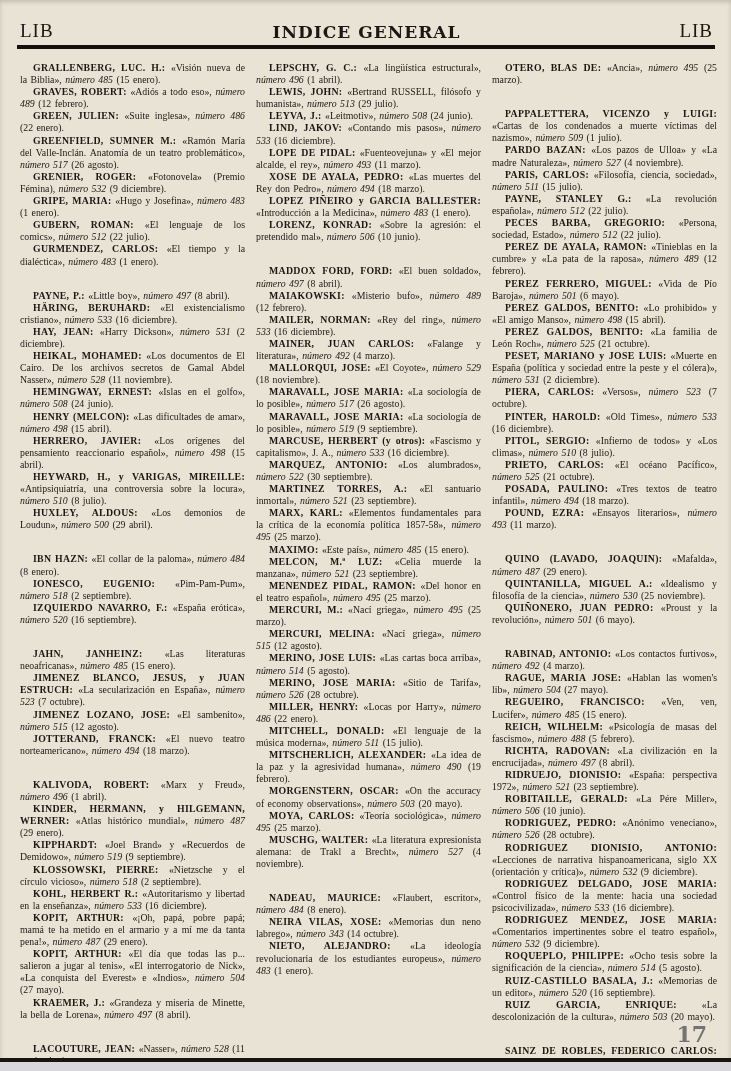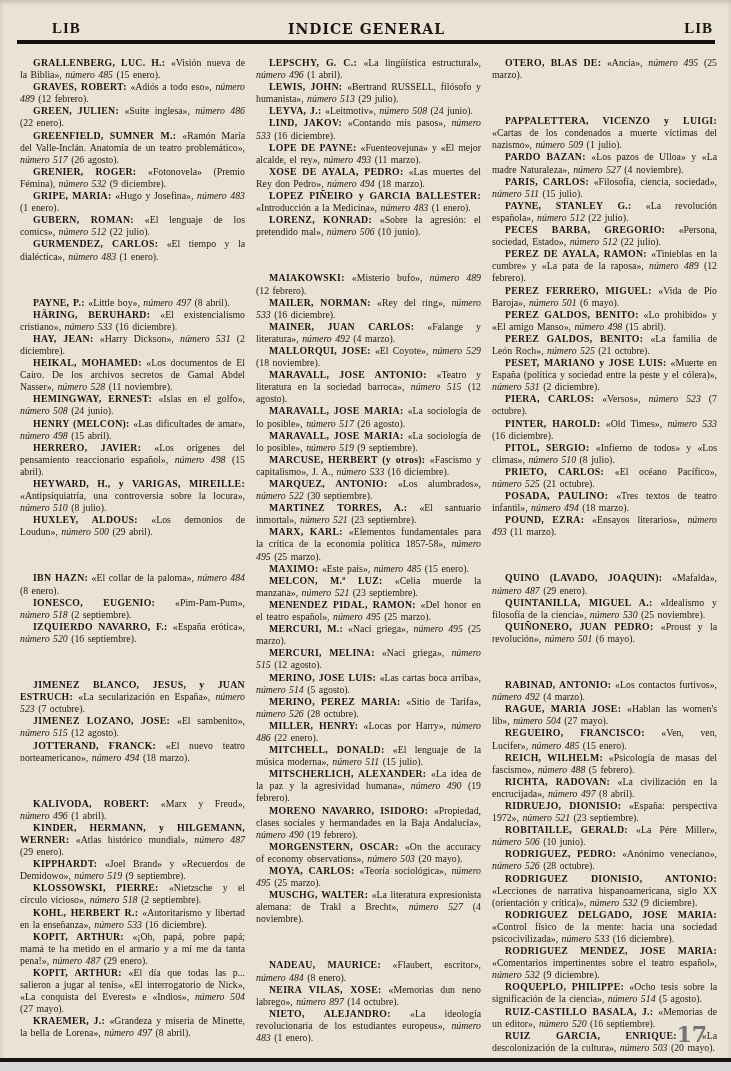--- a/index.html
+++ b/index.html
@@ -10,36 +10,36 @@
     overflow:hidden;
     font-family:"Liberation Serif", serif;
     color:#1b1813;
     box-shadow: inset 0 2px 4px rgba(80,70,60,.25);
   }
   .header {
     display:flex; justify-content:space-between; align-items:flex-end;
     padding:20px 18px 0 20px;
   }
   .header .lib {
-    font-size:15px; letter-spacing:1px; font-weight:700;margin-left:32px;
+    font-size:19px; letter-spacing:1px; font-weight:400;
   }
   .header .title {
     font-family:"DejaVu Serif","Liberation Serif",serif;
-    font-weight:bold; font-size:14px; letter-spacing:1px;
+    font-weight:bold; font-size:17px; letter-spacing:1px;
   }
   .rule {
     height:4px; background:#14110c; margin:3px 16px 0 17px;
   }
   .content {
     display:flex; gap:11px;
     padding:13px 14px 0 20px;
   }
   .col { width:225px; }
   .group { margin:0; }
-  .group + .group { margin-top:34px; }
+  .group + .group { margin-top:22px; }
   p.entry {
     margin:0;
     font-size:9.8px;
     line-height:12.1px;
     text-align:justify;
     text-indent:13px;
     word-spacing:1px;
   }
   p.entry b { font-weight:bold; letter-spacing:.3px; }
   p.entry i { font-style:italic; }
@@ -94,20 +94,21 @@
           <p class="entry"><b>HERRERO, JAVIER:</b> «Los orígenes del pensamiento reaccionario español», <i>número 498</i> (15 abril).</p>
           <p class="entry"><b>HEYWARD, H., y VARIGAS, MIREILLE:</b> «Antipsiquiatría, una controversia sobre la locura», <i>número 510</i> (8 julio).</p>
           <p class="entry"><b>HUXLEY, ALDOUS:</b> «Los demonios de Loudun», <i>número 500</i> (29 abril).</p>
         </div>
         <div class="group">
           <p class="entry"><b>IBN HAZN:</b> «El collar de la paloma», <i>número 484</i> (8 enero).</p>
           <p class="entry"><b>IONESCO, EUGENIO:</b> «Pim-Pam-Pum», <i>número 518</i> (2 septiembre).</p>
           <p class="entry"><b>IZQUIERDO NAVARRO, F.:</b> «España erótica», <i>número 520</i> (16 septiembre).</p>
         </div>
         <div class="group">
+          <p class="entry"><b>JAHN, JANHEINZ:</b> «Las literaturas neoafricanas», <i>número 485</i> (15 enero).</p>
           <p class="entry"><b>JIMENEZ BLANCO, JESUS, y JUAN ESTRUCH:</b> «La secularización en España», <i>número 523</i> (7 octubre).</p>
           <p class="entry"><b>JIMENEZ LOZANO, JOSE:</b> «El sambenito», <i>número 515</i> (12 agosto).</p>
           <p class="entry"><b>JOTTERAND, FRANCK:</b> «El nuevo teatro norteamericano», <i>número 494</i> (18 marzo).</p>
         </div>
         <div class="group">
           <p class="entry"><b>KALIVODA, ROBERT:</b> «Marx y Freud», <i>número 496</i> (1 abril).</p>
           <p class="entry"><b>KINDER, HERMANN, y HILGEMANN, WERNER:</b> «Atlas histórico mundial», <i>número 487</i> (29 enero).</p>
           <p class="entry"><b>KIPPHARDT:</b> «Joel Brand» y «Recuerdos de Demidowo», <i>número 519</i> (9 septiembre).</p>
           <p class="entry"><b>KLOSSOWSKI, PIERRE:</b> «Nietzsche y el círculo vicioso», <i>número 518</i> (2 septiembre).</p>
           <p class="entry"><b>KOHL, HERBERT R.:</b> «Autoritarismo y libertad en la enseñanza», <i>número 533</i> (16 diciembre).</p>
@@ -119,55 +120,54 @@
           <p class="entry"><b>LACOUTURE, JEAN:</b> «Nasser», <i>número 528</i> (11 noviembre).</p>
           <p class="entry"><b>LAMOUR, CATHERINE:</b> «Allende: la nueva sociedad chilena»,  (28 octubre).</p>
         </div>
       </div>
     <div class="col">
         <div class="group">
           <p class="entry"><b>LEPSCHY, G. C.:</b> «La lingüística estructural», <i>número 496</i> (1 abril).</p>
           <p class="entry"><b>LEWIS, JOHN:</b> «Bertrand RUSSELL, filósofo y humanista», <i>número 513</i> (29 julio).</p>
           <p class="entry"><b>LEYVA, J.:</b> «Leitmotiv», <i>número 508</i> (24 junio).</p>
           <p class="entry"><b>LIND, JAKOV:</b> «Contando mis pasos», <i>número 533</i> (16 diciembre).</p>
-          <p class="entry"><b>LOPE DE PAYNE:</b> «Fuenteovejuna» y «El mejor alcalde, el rey», <i>número 493</i> (11 marzo).</p>
+          <p class="entry"><b>LOPE DE PIDAL:</b> «Fuenteovejuna» y «El mejor alcalde, el rey», <i>número 493</i> (11 marzo).</p>
           <p class="entry"><b>XOSE DE AYALA, PEDRO:</b> «Las muertes del Rey don Pedro», <i>número 494</i> (18 marzo).</p>
           <p class="entry"><b>LOPEZ PIÑEIRO y GARCIA BALLESTER:</b> «Introducción a la Medicina», <i>número 483</i> (1 enero).</p>
           <p class="entry"><b>LORENZ, KONRAD:</b> «Sobre la agresión: el pretendido mal», <i>número 506</i> (10 junio).</p>
         </div>
         <div class="group">
+          <p class="entry"><b>MADDOX FORD, FORD:</b> «El buen soldado», <i>número 497</i> (8 abril).</p>
           <p class="entry"><b>MAIAKOWSKI:</b> «Misterio bufo», <i>número 489</i> (12 febrero).</p>
           <p class="entry"><b>MAILER, NORMAN:</b> «Rey del ring», <i>número 533</i> (16 diciembre).</p>
           <p class="entry"><b>MAINER, JUAN CARLOS:</b> «Falange y literatura», <i>número 492</i> (4 marzo).</p>
           <p class="entry"><b>MALLORQUI, JOSE:</b> «El Coyote», <i>número 529</i> (18 noviembre).</p>
-          <p class="entry"><b>MARAVALL, JOSE ANTONIO:</b> «Teatro y literatura en la sociedad barroca», <i>número 515</i> (12 agosto).</p>
           <p class="entry"><b>MARAVALL, JOSE MARIA:</b> «La sociología de lo posible», <i>número 517</i> (26 agosto).</p>
           <p class="entry"><b>MARAVALL, JOSE MARIA:</b> «La sociología de lo posible», <i>número 519</i> (9 septiembre).</p>
           <p class="entry"><b>MARCUSE, HERBERT (y otros):</b> «Fascismo y capitalismo», J. A., <i>número 533</i> (16 diciembre).</p>
           <p class="entry"><b>MARQUEZ, ANTONIO:</b> «Los alumbrados», <i>número 522</i> (30 septiembre).</p>
           <p class="entry"><b>MARTINEZ TORRES, A.:</b> «El santuario inmortal», <i>número 521</i> (23 septiembre).</p>
           <p class="entry"><b>MARX, KARL:</b> «Elementos fundamentales para la crítica de la economía política 1857-58», <i>número 495</i> (25 marzo).</p>
           <p class="entry"><b>MAXIMO:</b> «Este país», <i>número 485</i> (15 enero).</p>
           <p class="entry"><b>MELCON, M.ª LUZ:</b> «Celia muerde la manzana», <i>número 521</i> (23 septiembre).</p>
           <p class="entry"><b>MENENDEZ PIDAL, RAMON:</b> «Del honor en el teatro español», <i>número 495</i> (25 marzo).</p>
           <p class="entry"><b>MERCURI, M.:</b> «Nací griega», <i>número 495</i> (25 marzo).</p>
           <p class="entry"><b>MERCURI, MELINA:</b> «Nací griega», <i>número 515</i> (12 agosto).</p>
           <p class="entry"><b>MERINO, JOSE LUIS:</b> «Las cartas boca arriba», <i>número 514</i> (5 agosto).</p>
-          <p class="entry"><b>MERINO, PEREZ MARIA:</b> «Sitio de Tarifa», <i>número 526</i> (28 octubre).</p>
+          <p class="entry"><b>MERINO, JOSE MARIA:</b> «Sitio de Tarifa», <i>número 526</i> (28 octubre).</p>
           <p class="entry"><b>MILLER, HENRY:</b> «Locas por Harry», <i>número 486</i> (22 enero).</p>
           <p class="entry"><b>MITCHELL, DONALD:</b> «El lenguaje de la música moderna», <i>número 511</i> (15 julio).</p>
           <p class="entry"><b>MITSCHERLICH, ALEXANDER:</b> «La idea de la paz y la agresividad humana», <i>número 490</i> (19 febrero).</p>
-          <p class="entry"><b>MORENO NAVARRO, ISIDORO:</b> «Propiedad, clases sociales y hermandades en la Baja Andalucía», <i>número 490</i> (19 febrero).</p>
           <p class="entry"><b>MORGENSTERN, OSCAR:</b> «On the accuracy of economy observations», <i>número 503</i> (20 mayo).</p>
           <p class="entry"><b>MOYA, CARLOS:</b> «Teoría sociológica», <i>número 495</i> (25 marzo).</p>
           <p class="entry"><b>MUSCHG, WALTER:</b> «La literatura expresionista alemana: de Trakl a Brecht», <i>número 527</i> (4 noviembre).</p>
         </div>
         <div class="group">
           <p class="entry"><b>NADEAU, MAURICE:</b> «Flaubert, escritor», <i>número 484</i> (8 enero).</p>
-          <p class="entry"><b>NEIRA VILAS, XOSE:</b> «Memorias dun neno labrego», <i>número 897</i> (14 octubre).</p>
+          <p class="entry"><b>NEIRA VILAS, XOSE:</b> «Memorias dun neno labrego», <i>número 343</i> (14 octubre).</p>
           <p class="entry"><b>NIETO, ALEJANDRO:</b> «La ideología revolucionaria de los estudiantes europeus», <i>número 483</i> (1 enero).</p>
         </div>
       </div>
     <div class="col">
         <div class="group">
           <p class="entry"><b>OTERO, BLAS DE:</b> «Ancia», <i>número 495</i> (25 marzo).</p>
         </div>
         <div class="group">
           <p class="entry"><b>PAPPALETTERA, VICENZO y LUIGI:</b> «Cartas de los condenados a muerte víctimas del nazismo», <i>número 509</i> (1 julio).</p>
           <p class="entry"><b>PARDO BAZAN:</b> «Los pazos de Ulloa» y «La madre Naturaleza», <i>número 527</i> (4 noviembre).</p>

